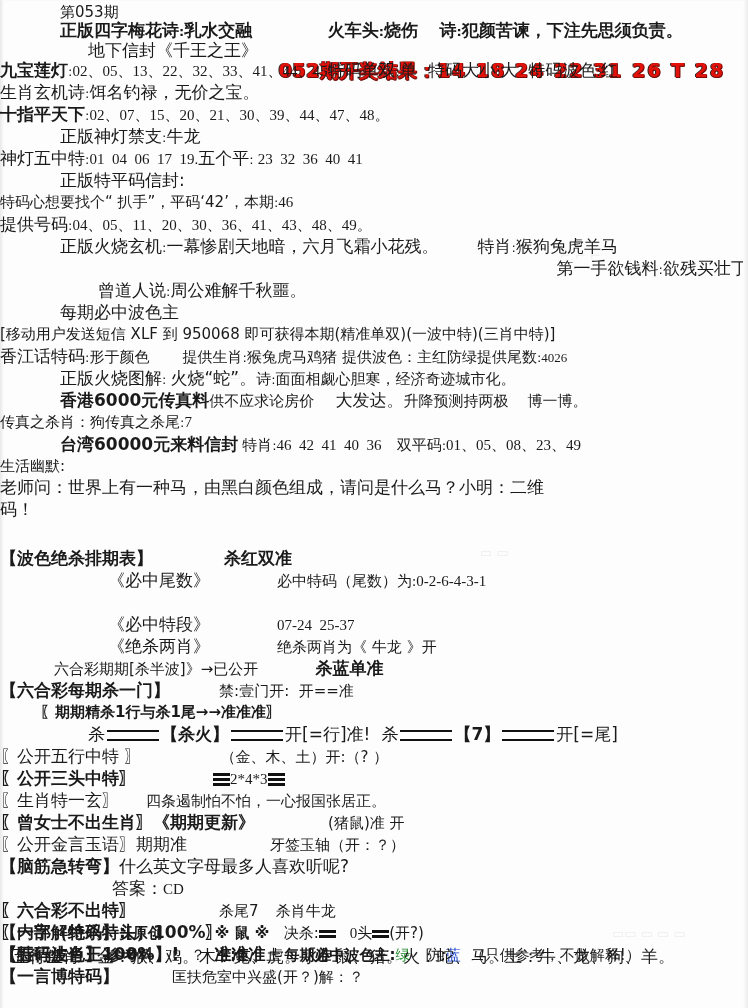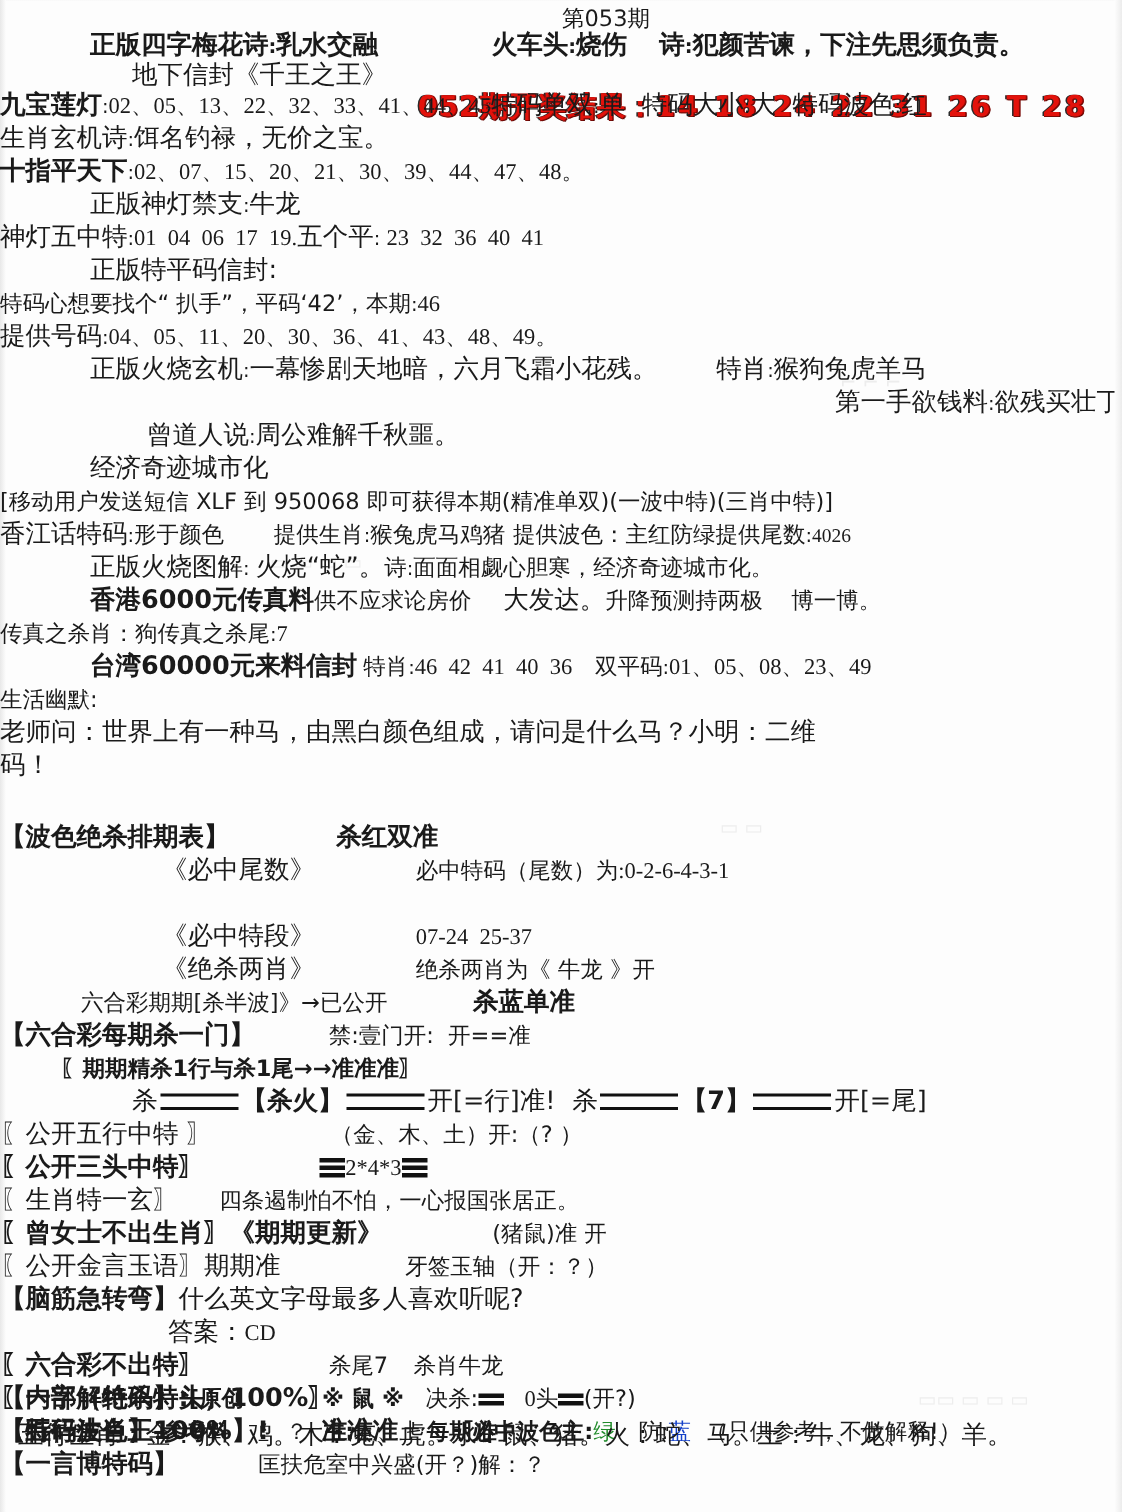--- a/index.html
+++ b/index.html
@@ -113,21 +113,21 @@
 </head>
 <body>
 
 <div id="sheet">
 
   <div class="ghost" style="left:560px; top:248px;">⌐ ⌐ ⌐</div>
   <div class="ghost" style="left:180px; top:368px;">▭ ▭ ▭ ▭</div>
   <div class="ghost" style="left:612px; top:926px;">▭▭ ▭ ▭ ▭</div>
   <div class="ghost" style="left:480px; top:545px;">▭ ▭</div>
 
-  <div class="ln" style="top:2px;text-align:center;">
+  <div class="ln" style="top:2px;">
     <span style="display:inline-block;width:60px;"></span><span class="sans md">第053期</span>
   </div>
 
   <div class="ln" style="top:20px;font-weight:bold;">
     <span style="display:inline-block;width:60px;"></span><span class="sans lg">正版四字梅花诗</span><span class="sans sm">:</span><span class="sans lg">乳水交融</span>
     <span style="display:inline-block;width:70px;"></span><span class="sans lg">火车头</span><span class="sans sm">:</span><span class="sans lg">烧伤</span>
     <span style="display:inline-block;width:16px;"></span><span class="sans lg">诗</span><span class="sans sm">:</span><span class="sans lg">犯颜苦谏，下注先思须负责。</span>
   </div>
 
   <div class="ln" style="top:40px;">
@@ -179,21 +179,21 @@
 
   <div class="ln" style="top:258px;text-align:right;">
     <span style="display:inline-block;width:88px;"></span><span class="sans lg">第一手欲钱料</span><span class="sans sm">:</span><span class="sans lg">欲残买壮丁</span>
   </div>
 
   <div class="ln" style="top:280px;padding-left:38px;">
     <span style="display:inline-block;width:60px;"></span><span class="sans lg">曾道人说</span><span class="sans sm">:</span><span class="sans lg">周公难解千秋噩。</span>
   </div>
 
   <div class="ln" style="top:302px;">
-    <span style="display:inline-block;width:60px;"></span><span class="sans lg">经济奇迹城市化</span>
+    <span style="display:inline-block;width:60px;"></span><span class="sans lg">每期必中波色主</span>
   </div>
 
   <div class="ln" style="top:324px;">
     <span class="sans md">[移动用户发送短信 XLF 到 950068 即可获得本期(精准单双)(一波中特)(三肖中特)]</span>
   </div>
 
   <div class="ln" style="top:346px;">
     <span class="sans lg">香江话特码</span><span class="sans sm">:</span><span class="sans md">形于颜色</span>
     <span style="display:inline-block;width:28px;"></span><span class="sans md">提供生肖</span><span class="sans sm">:</span><span class="sans md">猴兔虎马鸡猪</span>
     <span class="sans md">提供波色：</span><span class="sans md">主红防绿</span><span class="sans md">提供尾数</span><span class="sans sm">:</span><span class="serif sm">4026</span>

